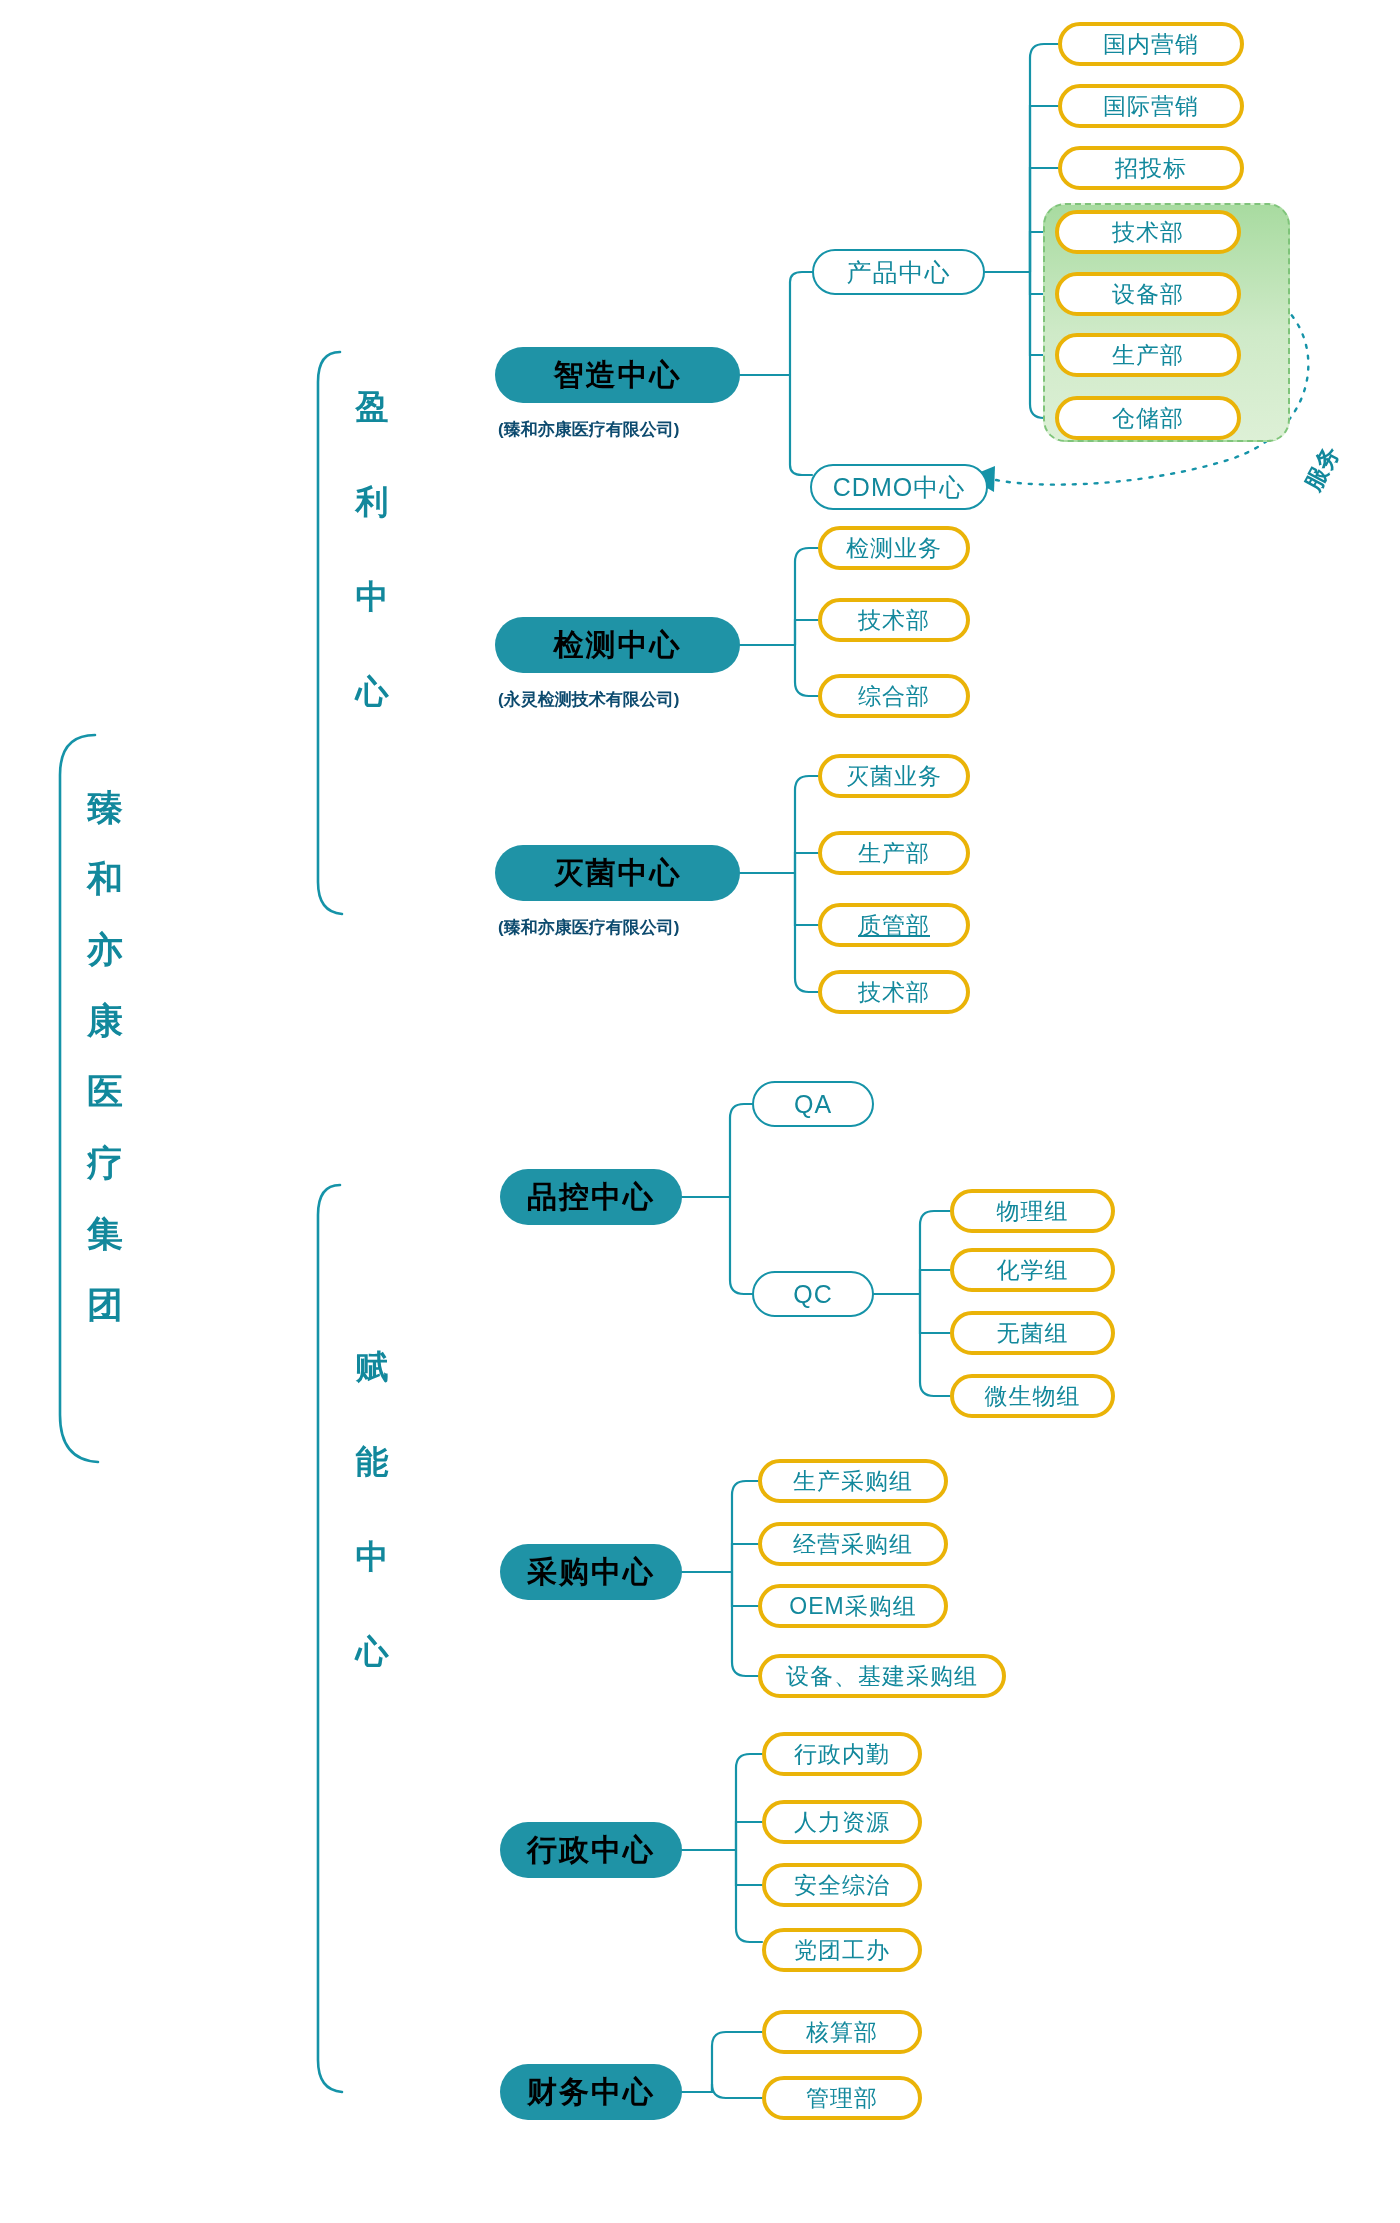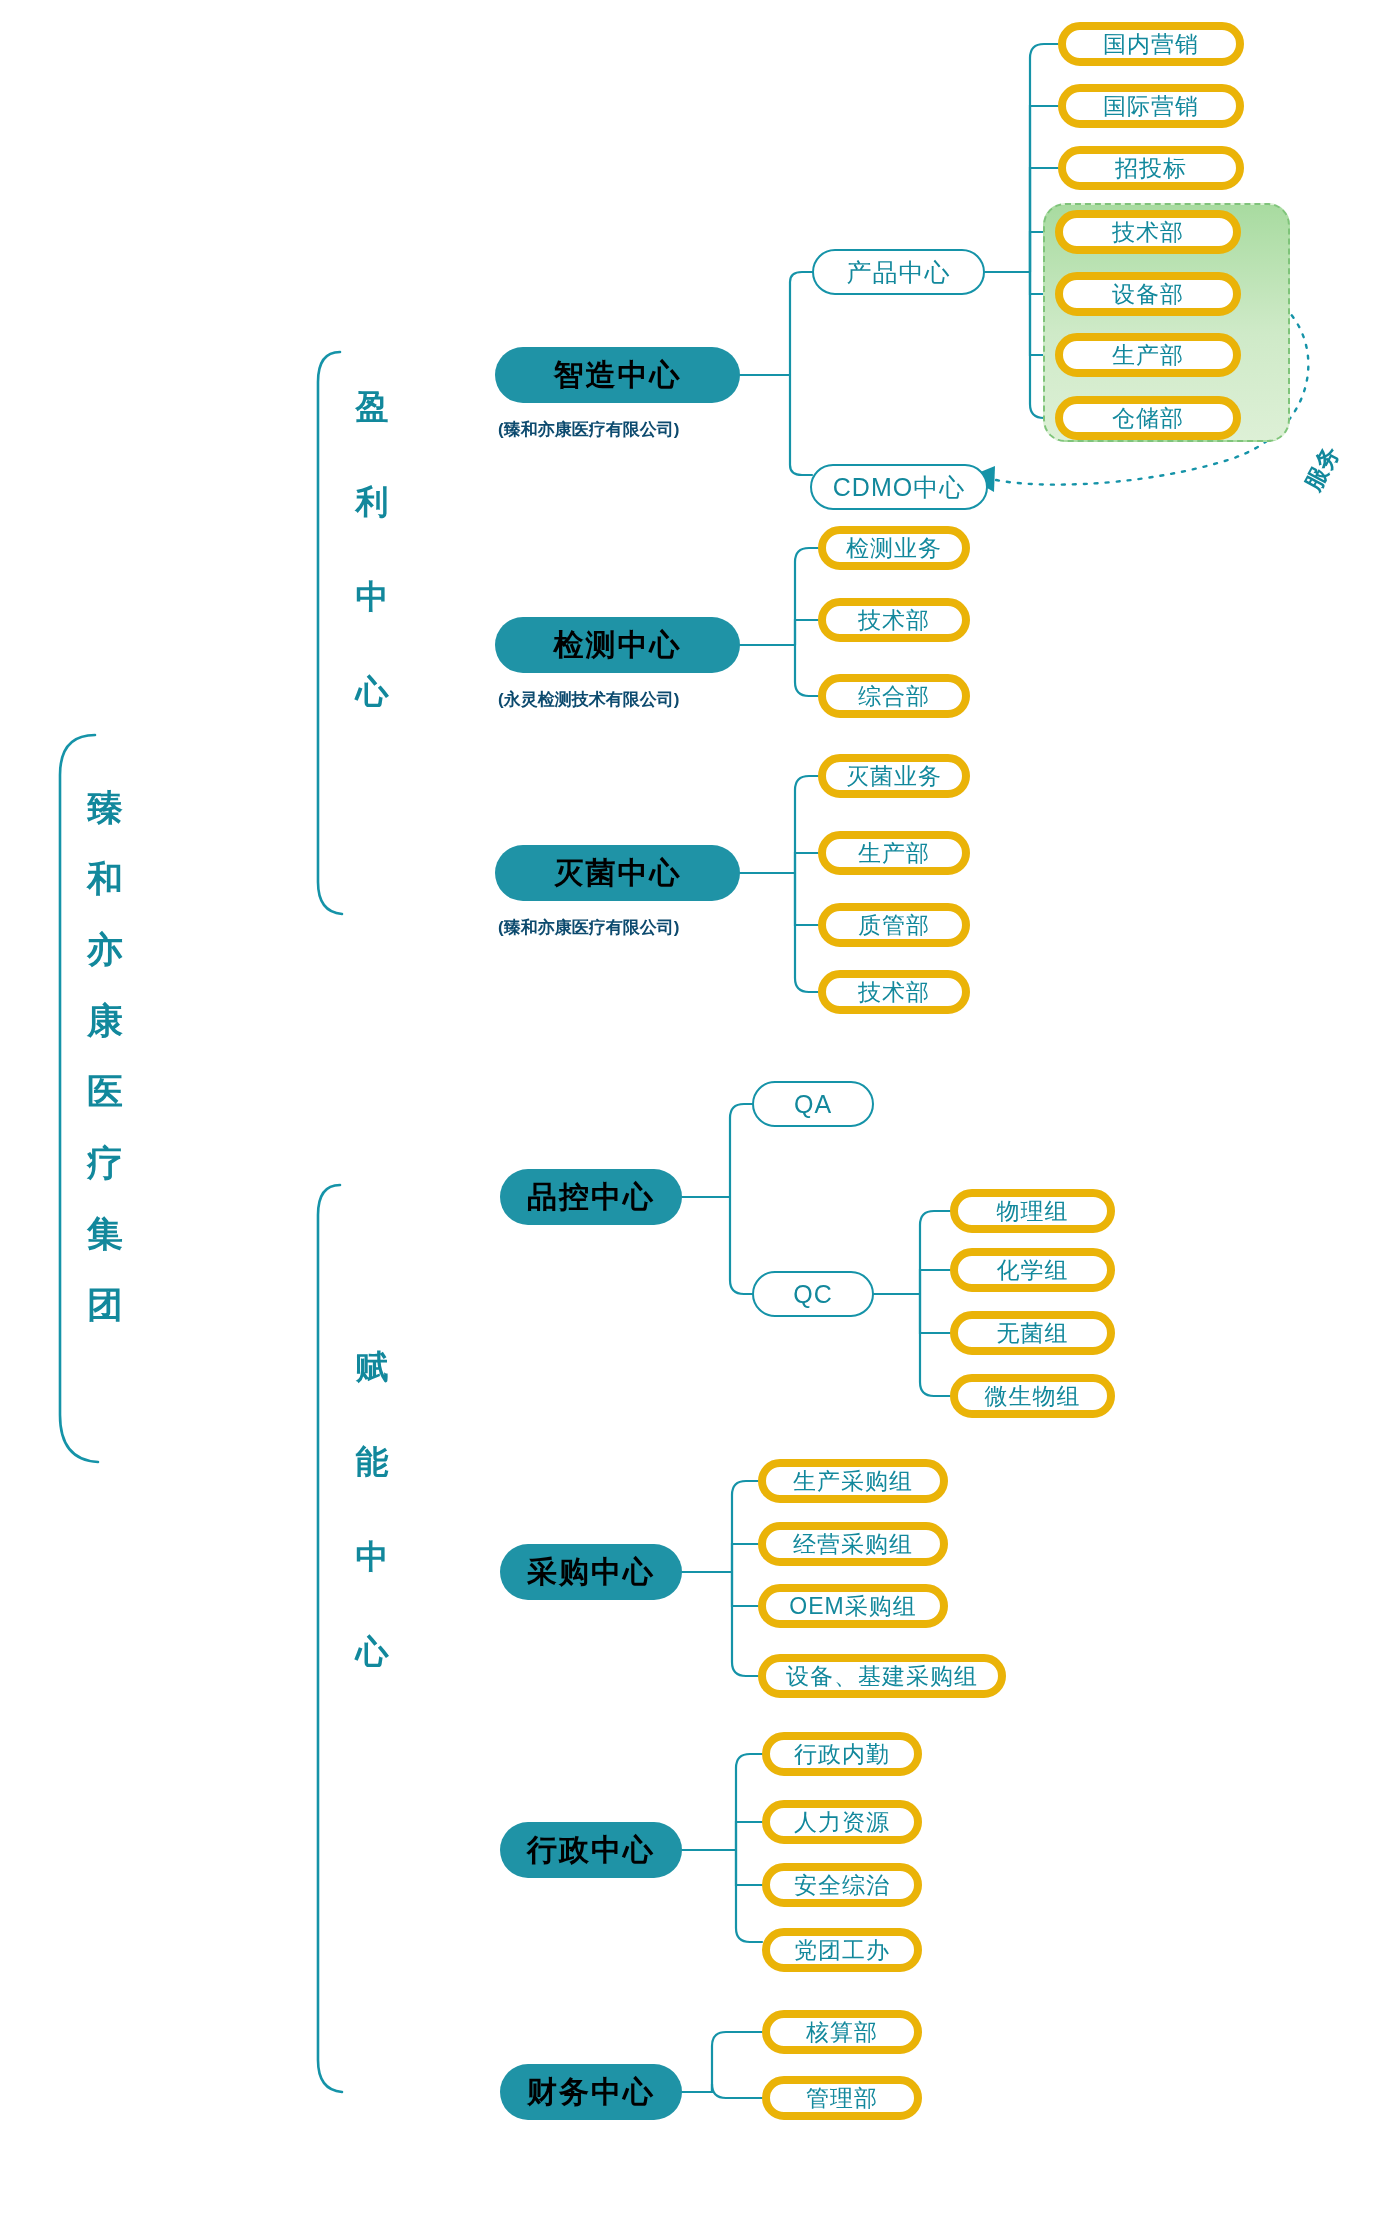--- a/index.html
+++ b/index.html
@@ -11,21 +11,21 @@
   .node{
     position:absolute;
     box-sizing:border-box;
     display:flex;align-items:center;justify-content:center;
     border-radius:999px;
     white-space:nowrap;
     letter-spacing:1px;
   }
   .leaf{
     background:#ffffff;
-    border:8px solid #eab308;
+    border:4px solid #eab308;
     color:#12889c;
     font-size:23px;
     height:44px;
   }
   .hub{
     background:#1f93a6;
     color:#000000;
     font-size:30px;
     font-weight:bold;
     height:56px;
@@ -213,21 +213,21 @@
   <div class="node leaf" style="left:1055px;top:272px;width:186px;">设备部</div>
   <div class="node leaf" style="left:1055px;top:333px;width:186px;">生产部</div>
   <div class="node leaf" style="left:1055px;top:396px;width:186px;">仓储部</div>
 
   <div class="node leaf" style="left:818px;top:526px;width:152px;">检测业务</div>
   <div class="node leaf" style="left:818px;top:598px;width:152px;">技术部</div>
   <div class="node leaf" style="left:818px;top:674px;width:152px;">综合部</div>
 
   <div class="node leaf" style="left:818px;top:754px;width:152px;">灭菌业务</div>
   <div class="node leaf" style="left:818px;top:831px;width:152px;">生产部</div>
-  <div class="node leaf" style="left:818px;top:903px;width:152px;">质管部</div>
+  <div class="node leaf" style="left:818px;top:903px;width:152px;text-decoration:underline;">质管部</div>
   <div class="node leaf" style="left:818px;top:970px;width:152px;">技术部</div>
 
   <div class="node leaf" style="left:950px;top:1189px;width:165px;">物理组</div>
   <div class="node leaf" style="left:950px;top:1248px;width:165px;">化学组</div>
   <div class="node leaf" style="left:950px;top:1311px;width:165px;">无菌组</div>
   <div class="node leaf" style="left:950px;top:1374px;width:165px;">微生物组</div>
 
   <div class="node leaf" style="left:758px;top:1459px;width:190px;">生产采购组</div>
   <div class="node leaf" style="left:758px;top:1522px;width:190px;">经营采购组</div>
   <div class="node leaf" style="left:758px;top:1584px;width:190px;">OEM采购组</div>

